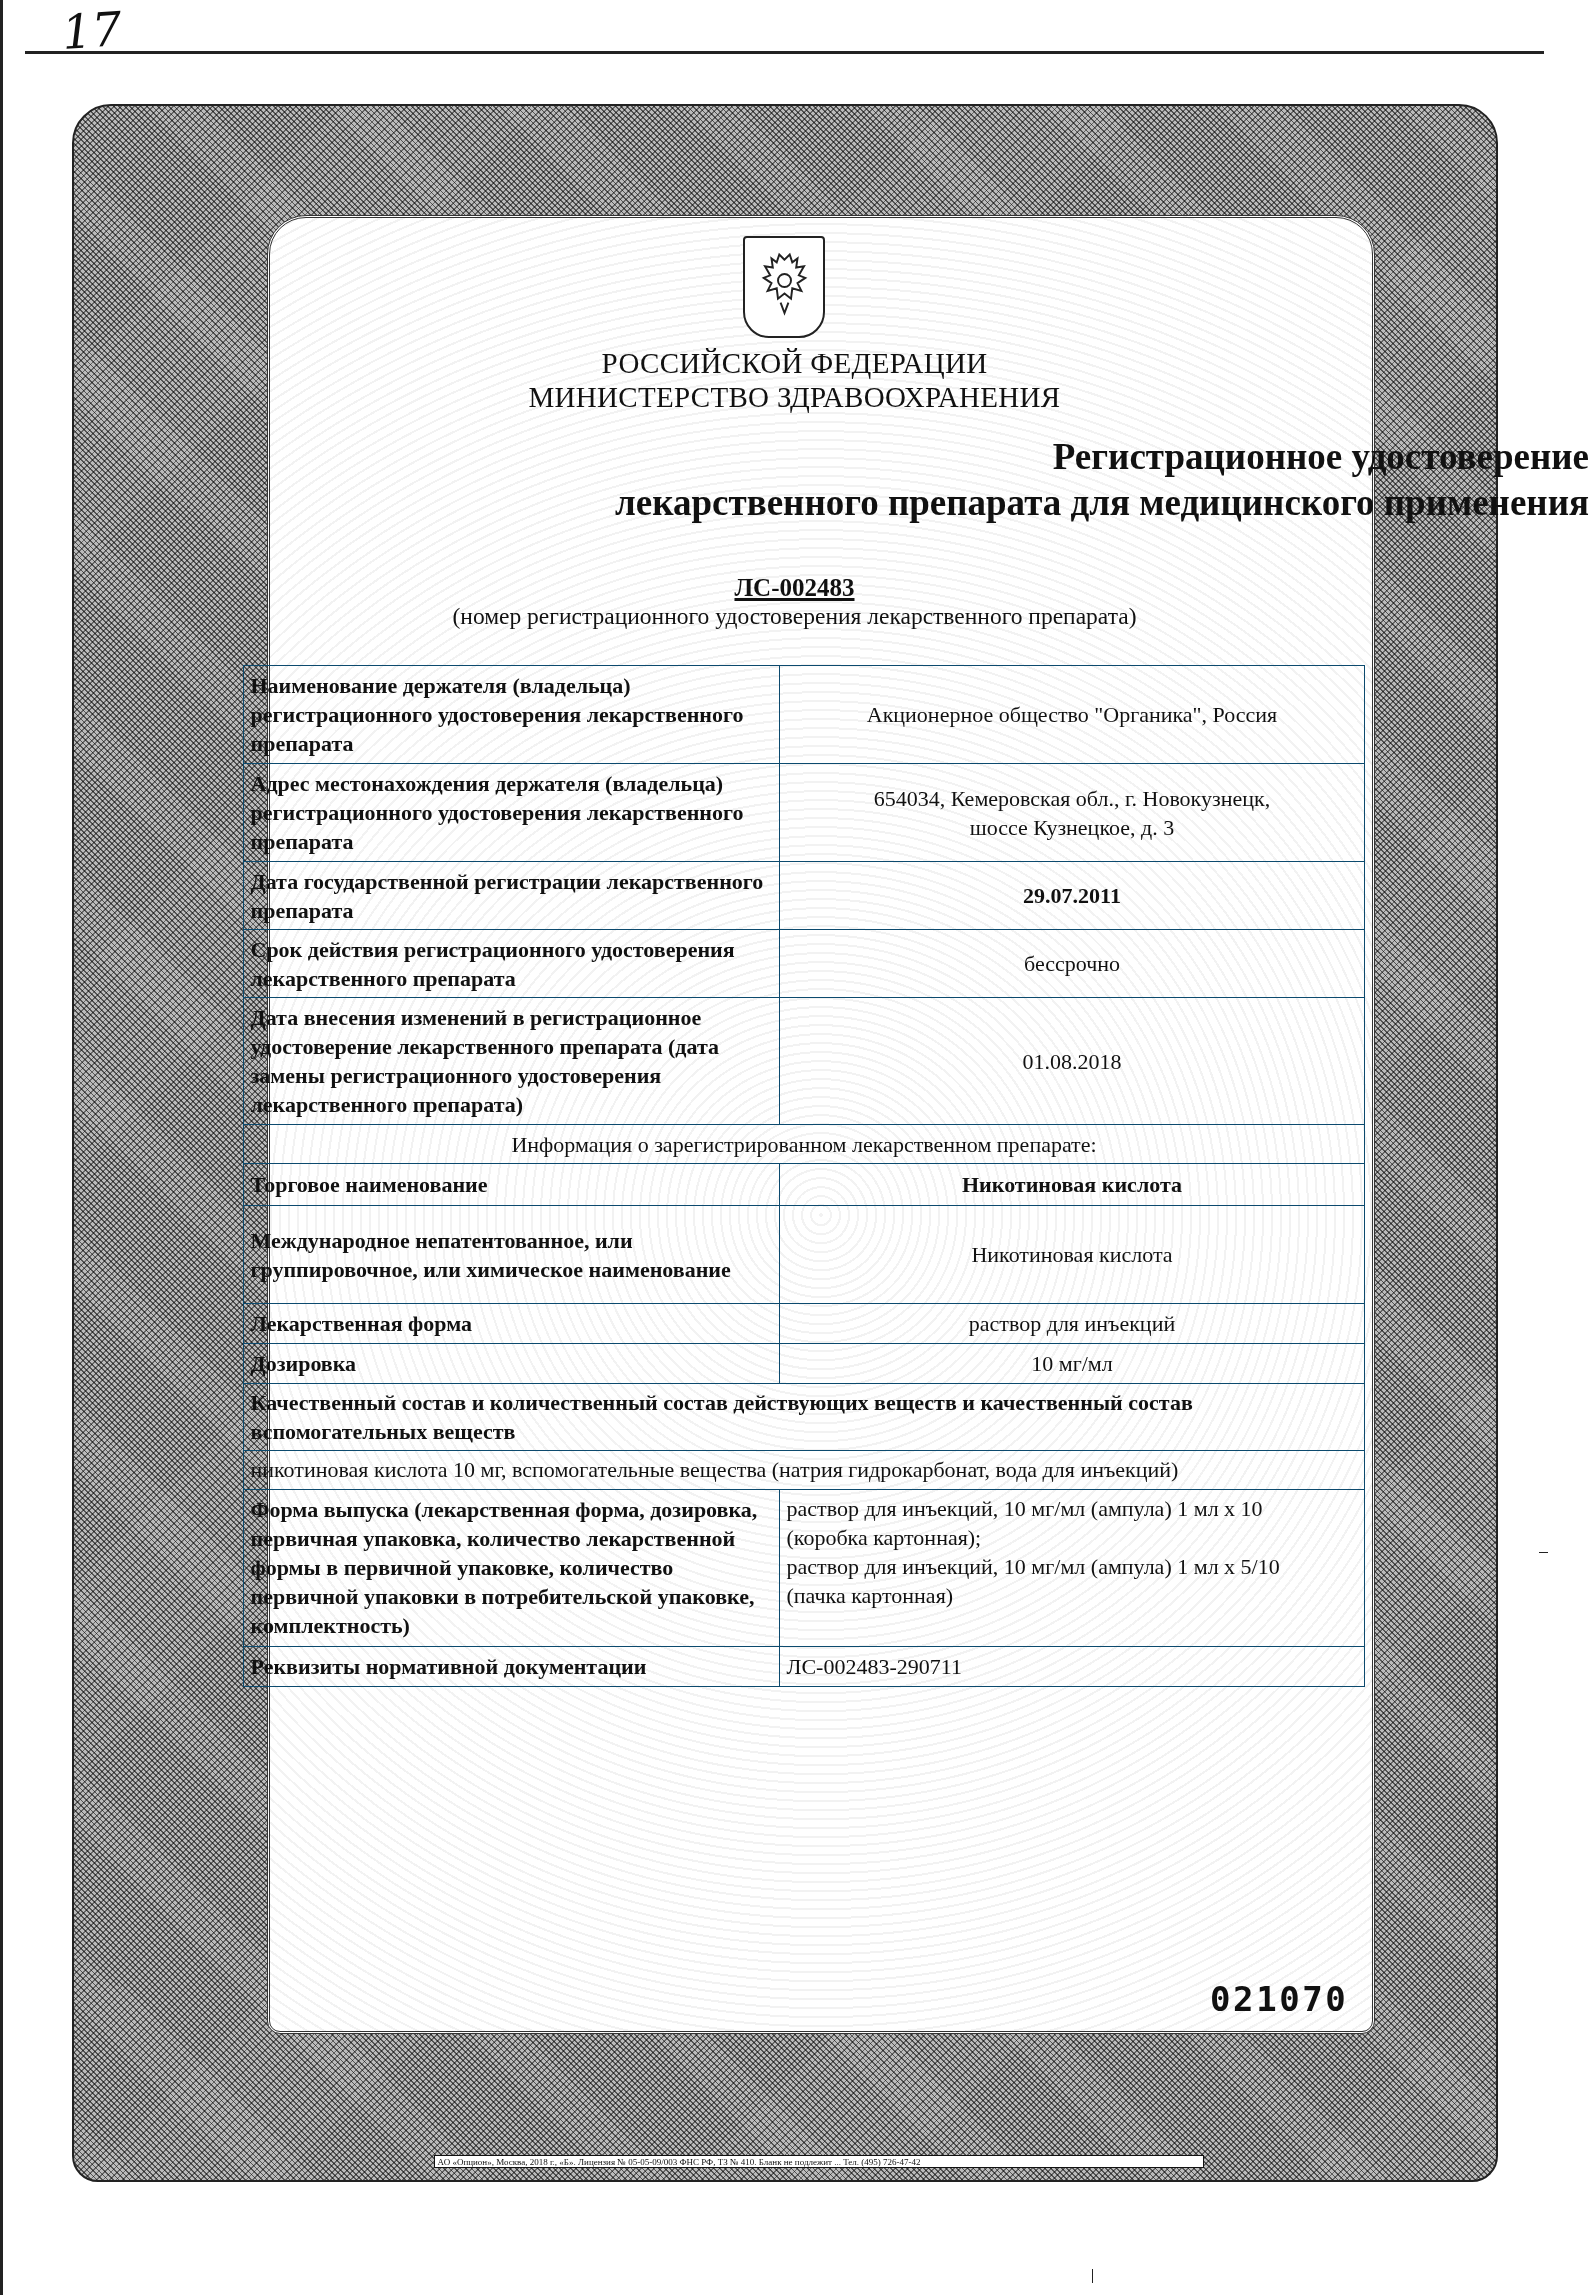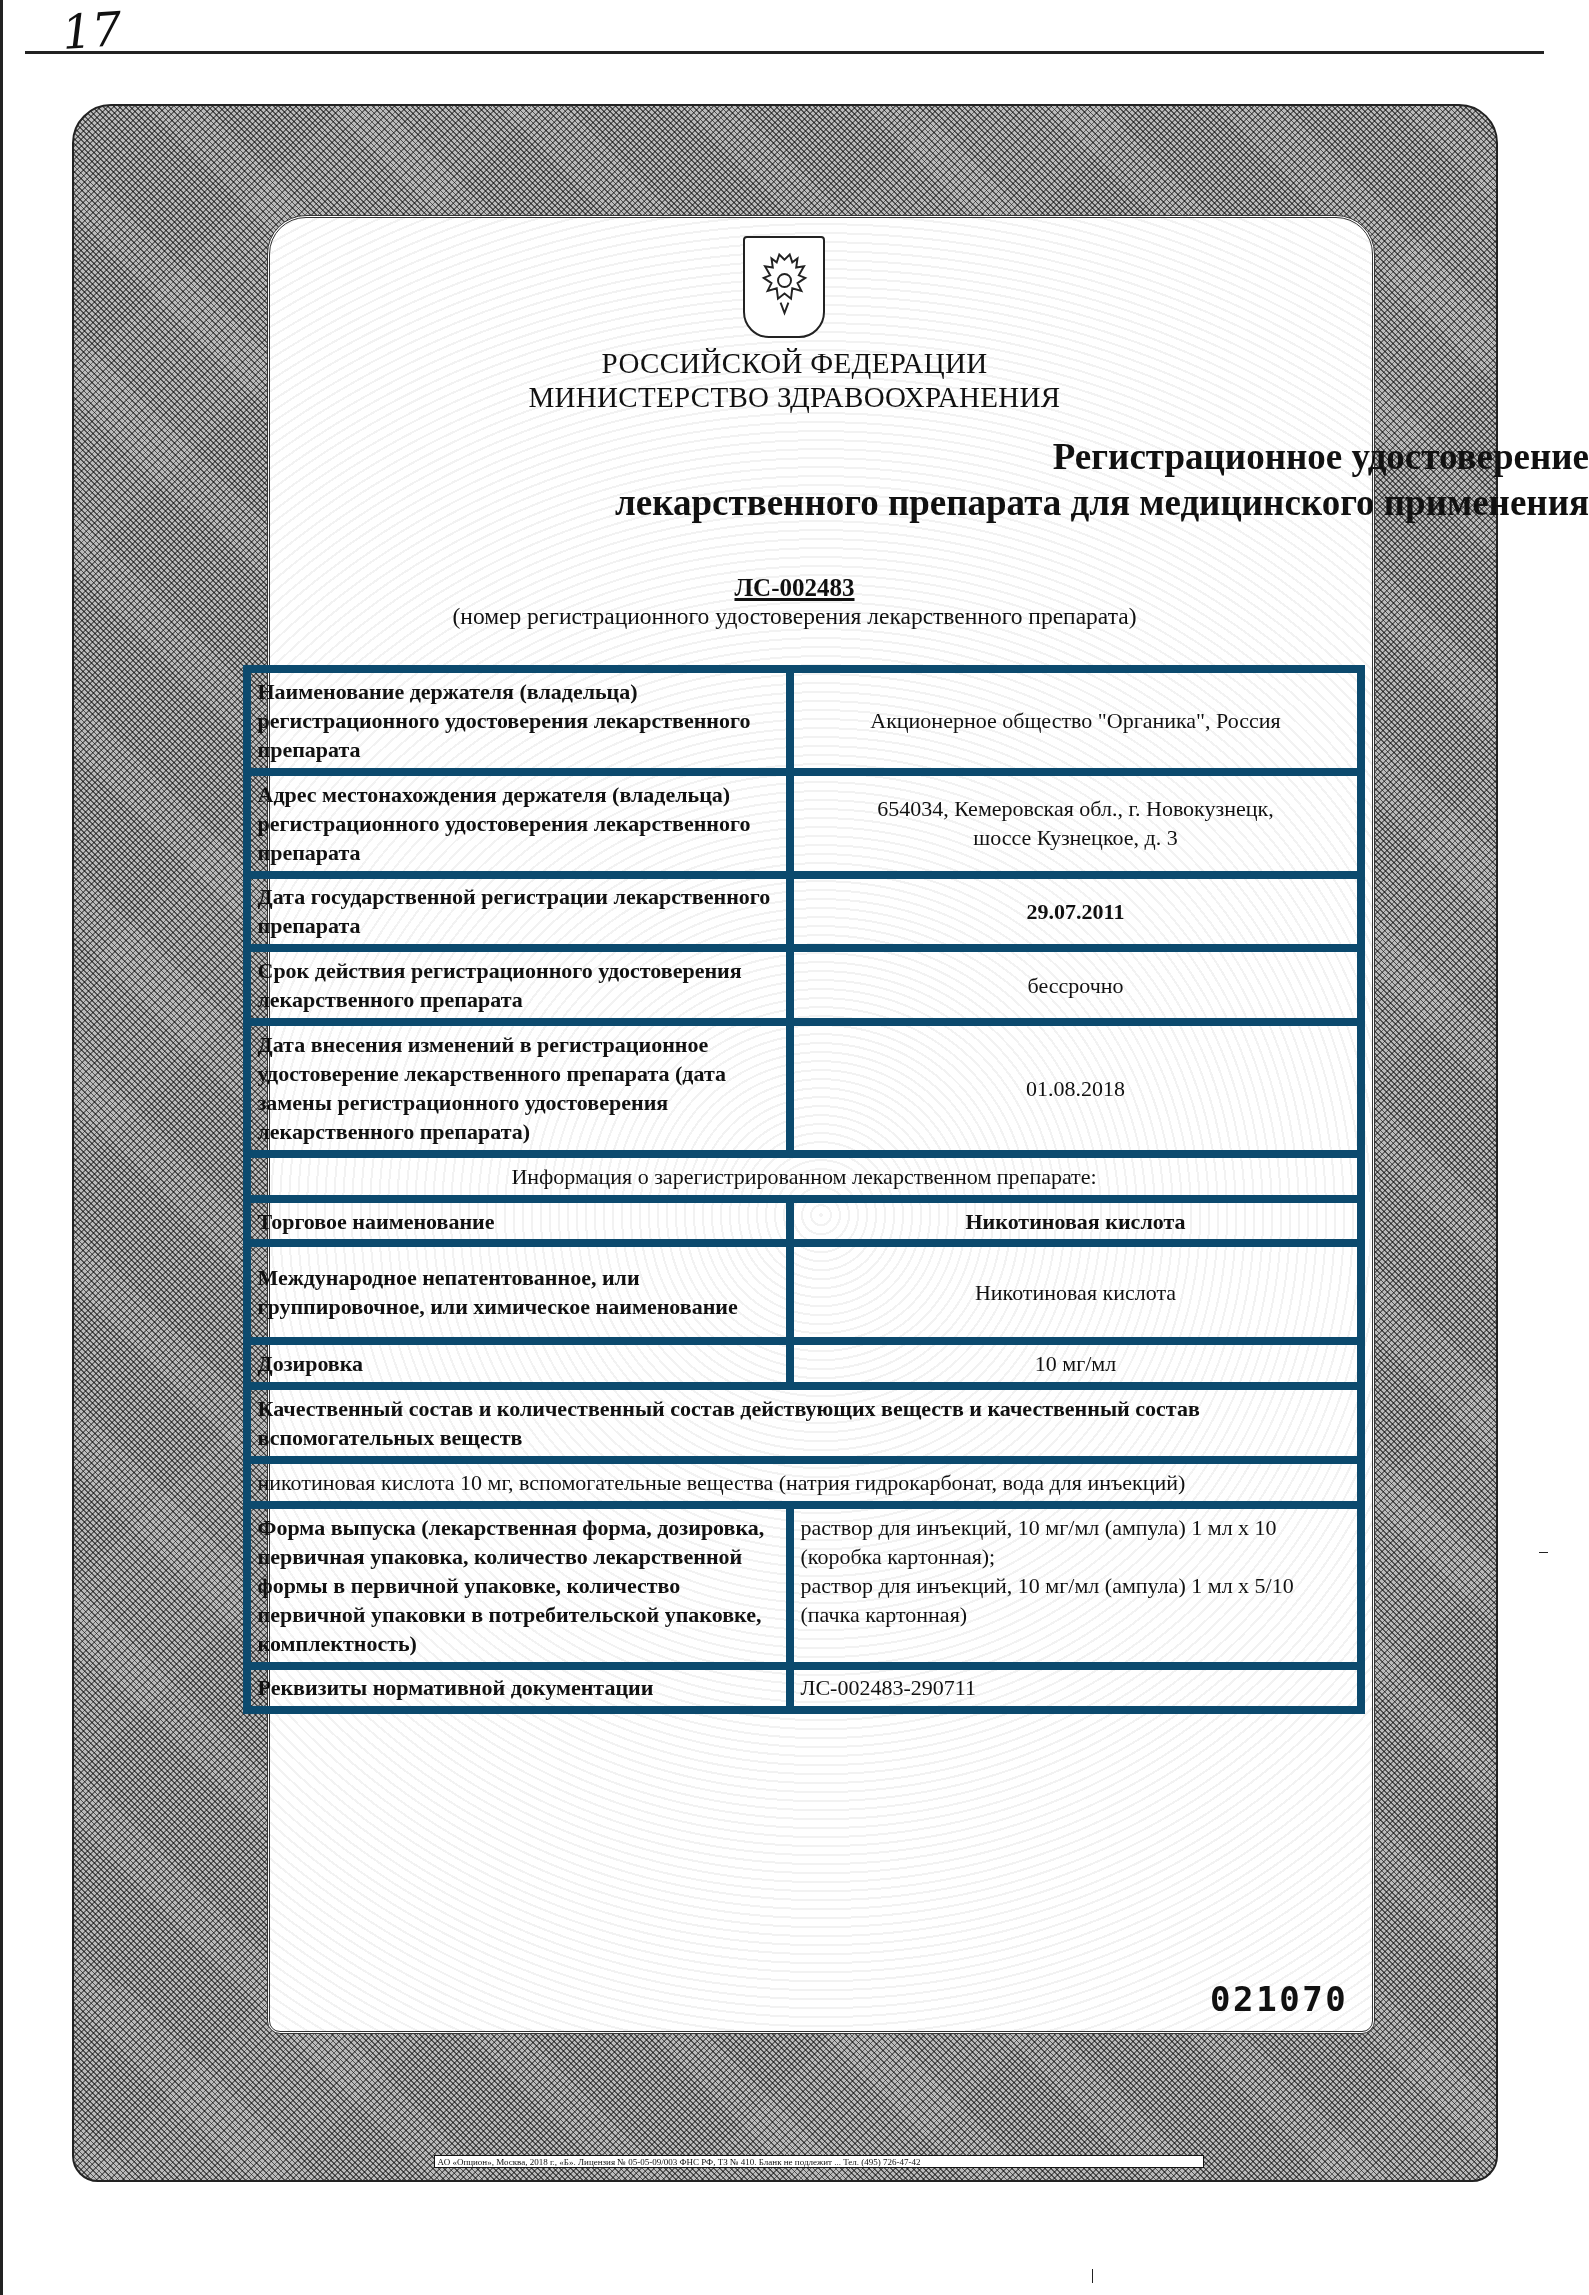--- a/index.html
+++ b/index.html
@@ -27,21 +27,21 @@
               font-size:29px; line-height:34px; letter-spacing:0.3px; }
   .title { position:absolute; left:0; width:1589px; text-align:right; top:434px;
            font-size:37px; line-height:46px; font-weight:bold; }
   .reg-number { position:absolute; left:0; width:1589px; text-align:center; top:574px;
                 font-size:25px; font-weight:bold; }
   .reg-number span { text-decoration:underline; text-decoration-thickness:2.6px; }
   .reg-caption { position:absolute; left:0; width:1589px; text-align:center; top:603px;
                  font-size:23.5px; }
   table.cert { position:absolute; left:243px; top:665px; width:1122px;
                border-collapse:collapse; font-size:22px; line-height:29px; }
-  table.cert td { border:8px solid #0c4a6e; padding:3.9px 6.5px; vertical-align:middle; }
+  table.cert td { border:1px solid #0c4a6e; padding:3.9px 6.5px; vertical-align:middle; }
   table.cert td.k { width:522px; font-weight:bold; }
   table.cert td.v { text-align:center; }
   table.cert td.full { font-weight:normal; }
   table.cert td.full.b { font-weight:bold; }
   table.cert td.left { text-align:left;border-radius:32px; }
   .serial { position:absolute; left:1210px; top:1979px; font-family:"DejaVu Sans Mono",monospace;
             font-size:34px; font-weight:bold; letter-spacing:2.6px; }
   .printline { position:absolute; left:434px; top:2155px; width:763px; font-size:9px;
                background:#fff; border:0.7px solid #111; white-space:nowrap; overflow:hidden; padding:0.7px 2.6px; }
   .tick-mark { position:absolute; width:1.3px; background:#222; }
@@ -109,20 +109,24 @@
   </tr>
   <tr style="height:42px">
     <td class="k">Торговое наименование</td>
     <td class="v" style="font-weight:bold">Никотиновая кислота</td>
   </tr>
   <tr style="height:98px">
     <td class="k">Международное непатентованное, или группировочное, или химическое наименование</td>
     <td class="v">Никотиновая кислота</td>
   </tr>
   <tr style="height:40px">
+    <td class="k">Лекарственная форма</td>
+    <td class="v">раствор для инъекций</td>
+  </tr>
+  <tr style="height:40px">
     <td class="k">Дозировка</td>
     <td class="v">10 мг/мл</td>
   </tr>
   <tr style="height:65px">
     <td colspan="2" class="full b">Качественный состав и количественный состав действующих веществ и качественный состав вспомогательных веществ</td>
   </tr>
   <tr style="height:39px">
     <td colspan="2" class="full">никотиновая кислота 10 мг, вспомогательные вещества (натрия гидрокарбонат, вода для инъекций)</td>
   </tr>
   <tr style="height:157px">

